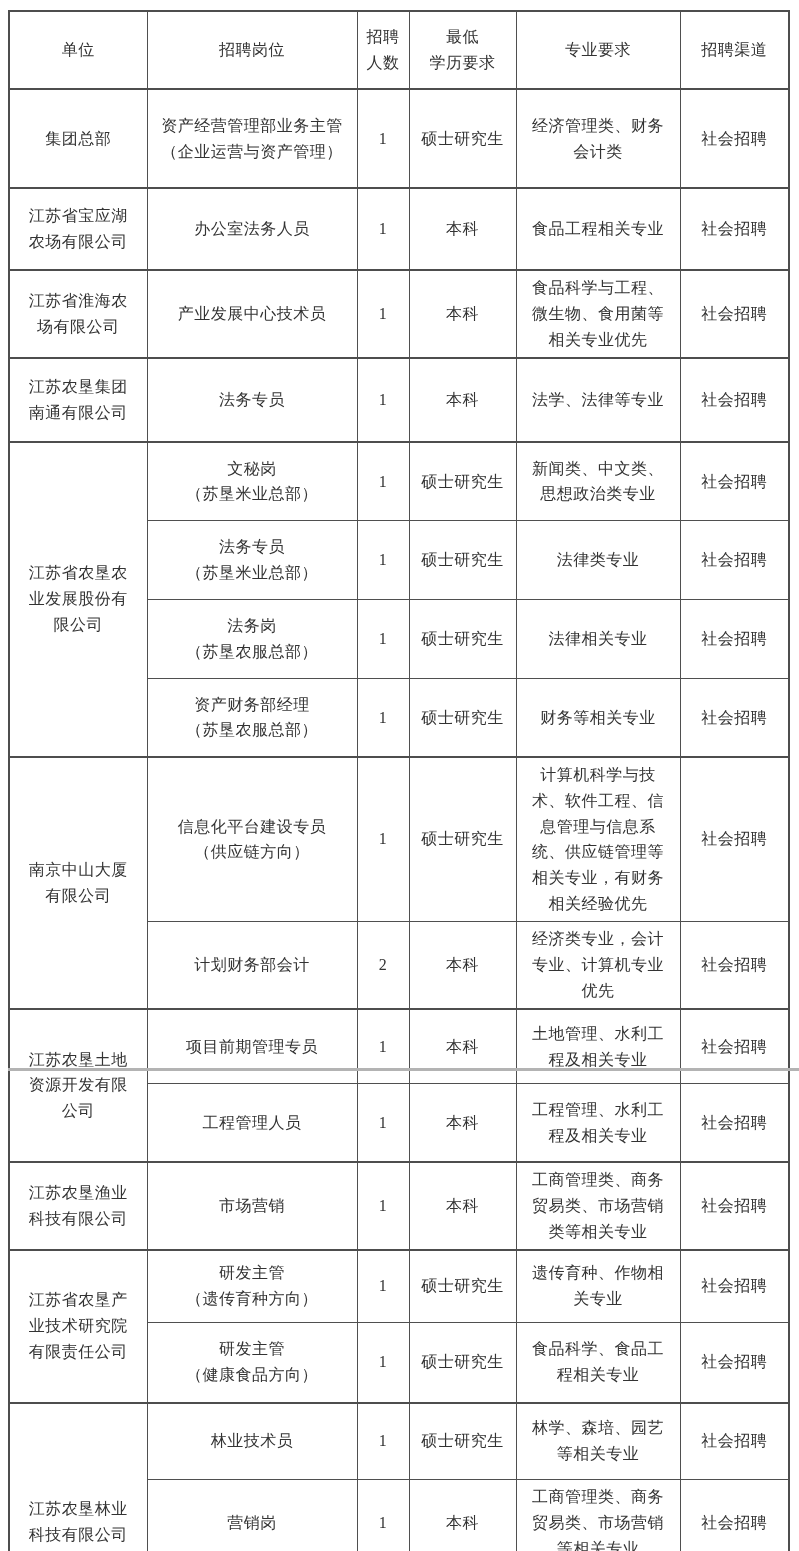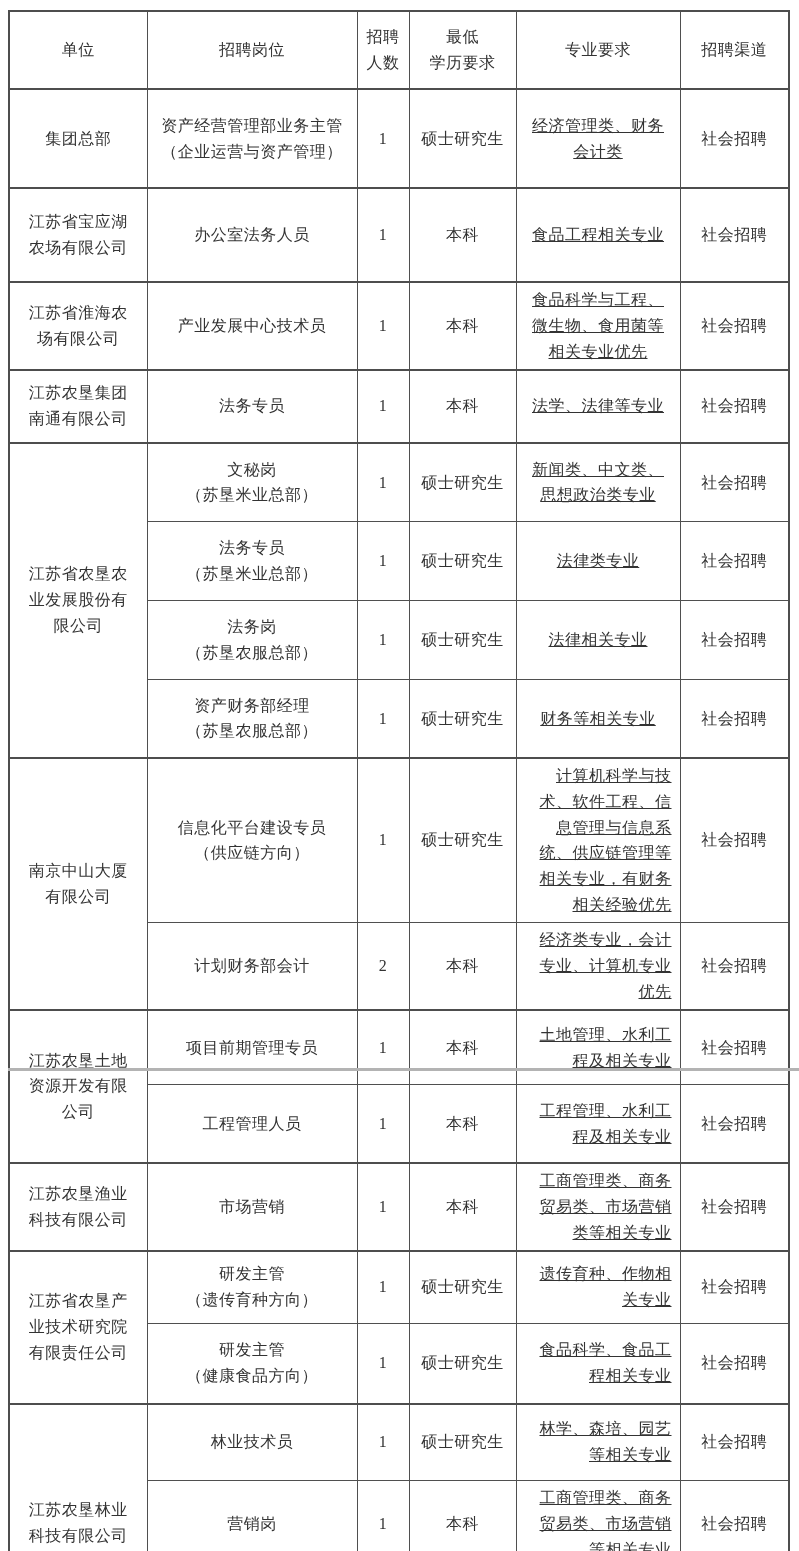--- a/index.html
+++ b/index.html
@@ -32,22 +32,22 @@
     font-weight:normal;
     letter-spacing:0.5px;
     line-height:1.62;
     white-space:pre-line;
     padding:4px 6px;
     box-sizing:border-box;
   }
   thead th{border-bottom:2px solid #4d4d4d;}
   tr.group-start td{border-top:2px solid #4d4d4d;}
   td.company{padding:4px 11px;}
-  td.major{padding:4px 8px;text-decoration:underline;}
-  td.major.left{text-align:right;}
+  td.major{padding:4px 8px;}
+  td.major.left{text-align:center;}
   
   .section-divider{
     position:absolute;
     left:8px;right:0;
     top:1068px;
     height:3px;
     background:#b3b3b3;
     z-index:3;
   }
 </style>
@@ -81,39 +81,39 @@
     <tr style="height:99px;">
       <td class="company">集团总部</td>
       <td>资产经营管理部业务主管
 （企业运营与资产管理）</td>
       <td>1</td>
       <td>硕士研究生</td>
       <td class="major">经济管理类、财务会计类</td>
       <td>社会招聘</td>
     </tr>
 
-    <tr class="group-start" style="height:94px;">
+    <tr class="group-start" style="height:82px;">
       <td class="company">江苏省宝应湖农场有限公司</td>
       <td>办公室法务人员</td>
       <td>1</td>
       <td>本科</td>
       <td class="major">食品工程相关专业</td>
       <td>社会招聘</td>
     </tr>
 
     <tr class="group-start" style="height:84px;">
       <td class="company">江苏省淮海农场有限公司</td>
       <td>产业发展中心技术员</td>
       <td>1</td>
       <td>本科</td>
       <td class="major">食品科学与工程、微生物、食用菌等相关专业优先</td>
       <td>社会招聘</td>
     </tr>
 
-    <tr class="group-start" style="height:73px;">
+    <tr class="group-start" style="height:84px;">
       <td class="company">江苏农垦集团南通有限公司</td>
       <td>法务专员</td>
       <td>1</td>
       <td>本科</td>
       <td class="major">法学、法律等专业</td>
       <td>社会招聘</td>
     </tr>
 
     <tr class="group-start" style="height:79px;">
       <td class="company" rowspan="4">江苏省农垦农业发展股份有限公司</td>

